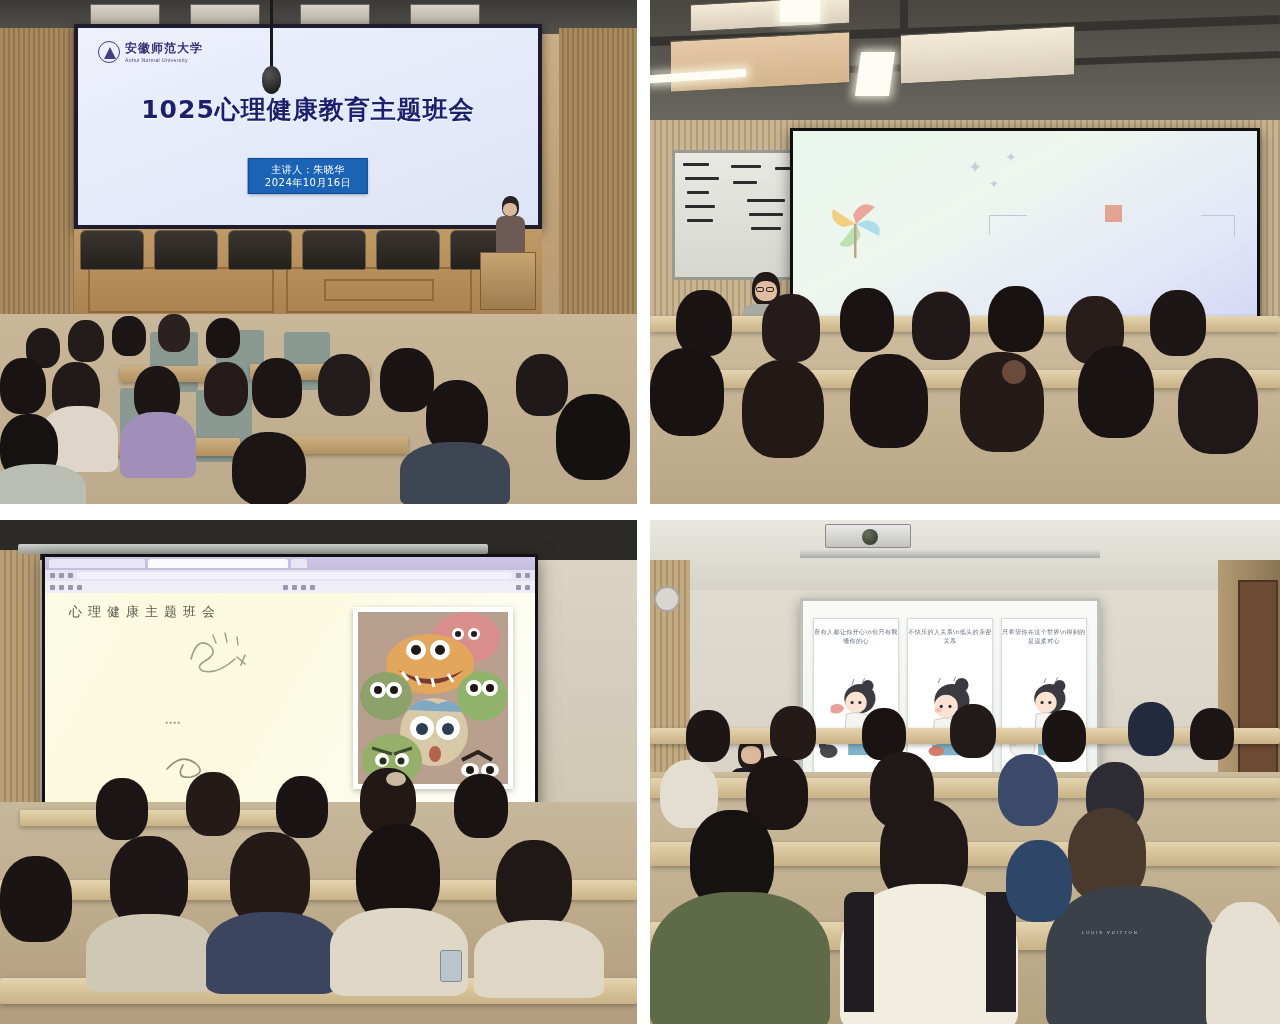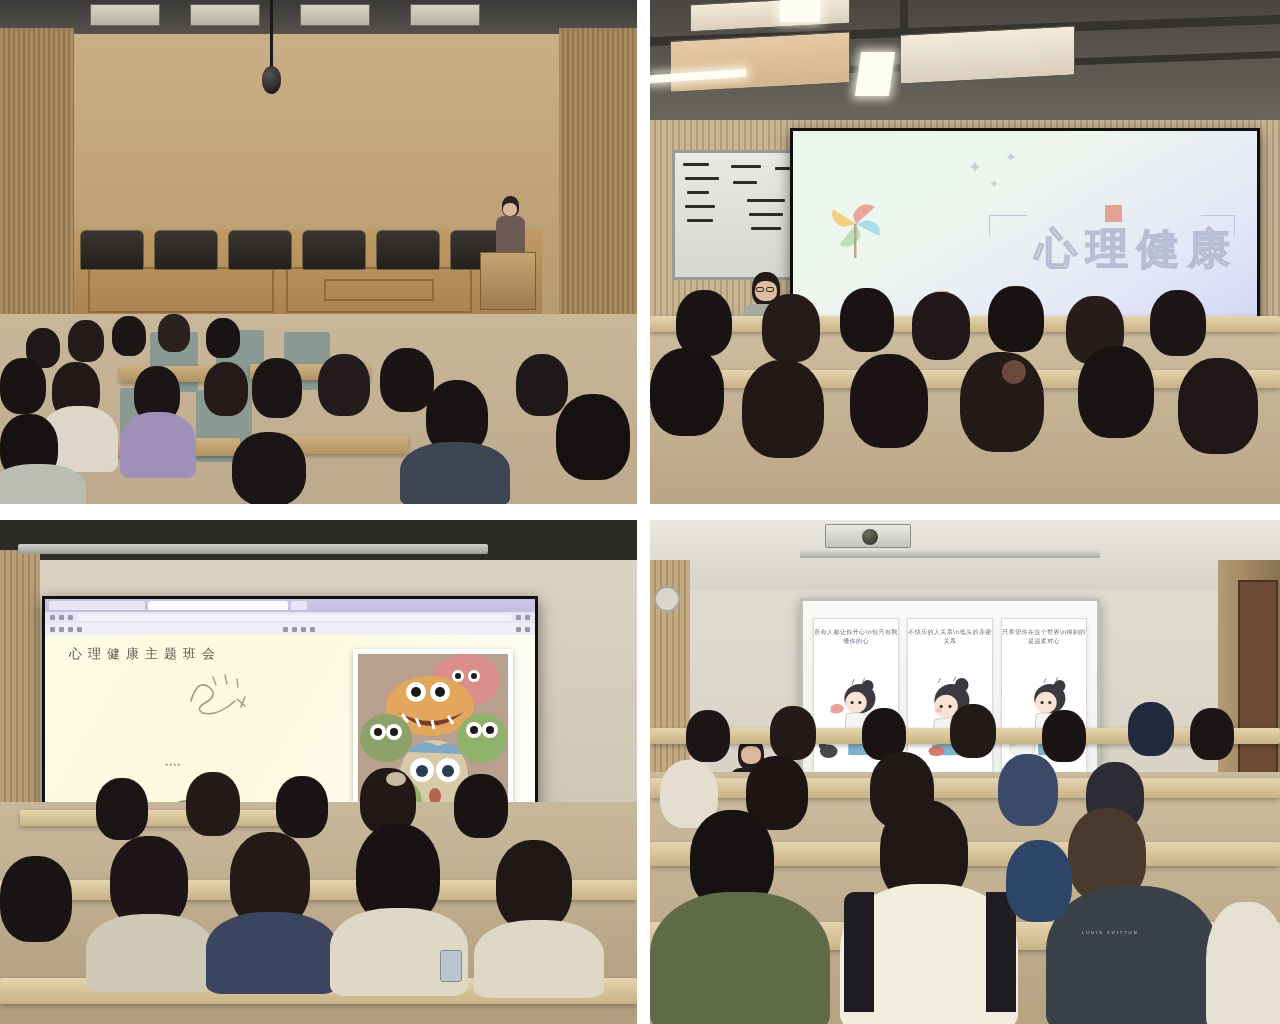--- a/index.html
+++ b/index.html
@@ -106,21 +106,21 @@
     background:linear-gradient(#ddc7a1,#c3a87e); border:1px solid #9a7f57;}
   .p2 .floor2{ left:0; bottom:0; width:100%; height:180px;
     background:linear-gradient(#cdbc9e,#b9a687);}
 
   
   .p3 .bg3{ inset:0; background:linear-gradient(#ddd6c6,#c5bba6);}
   .p3 .upwall{ left:0; top:0; width:100%; height:40px; background:#2d2b28;}
   .p3 .rail{ left:18px; top:24px; width:470px; height:10px;
     background:linear-gradient(#cdd0cc,#9a9d98); border-radius:2px;}
   .p3 .scr3{ left:42px; top:34px; width:496px; height:330px;
-    background:#111; padding:3px; box-shadow:0 5px 16px rgba(0,0,0,.5);margin-top:42px;}
+    background:#111; padding:3px; box-shadow:0 5px 16px rgba(0,0,0,.5);}
   .p3 .browser{ position:relative; width:100%; height:100%; background:#fbfbf4; overflow:hidden;}
   .p3 .bchrome{ height:13px; background:linear-gradient(#cdc6e6,#c3bde0);
      display:flex; align-items:center; gap:3px; padding:0 4px;}
   .p3 .btab{ height:9px; width:96px; background:#e8e5f4; border-radius:3px 3px 0 0;}
   .p3 .burl{ height:11px; background:#e6e3f2; display:flex; align-items:center; gap:4px; padding:0 5px;}
   .p3 .burlbox{ flex:1; height:7px; background:#f2f0fa; border-radius:4px;}
   .p3 .btools{ height:12px; background:#efedf6; display:flex; align-items:center; gap:4px; padding:0 5px;}
   .p3 .tgl{ width:5px; height:5px; background:#9a96ab; border-radius:1px;}
   .p3 .doc{ position:absolute; left:0; right:0; top:36px; bottom:14px;
      background:linear-gradient(120deg,#fcfbe4 0%,#fbfade 40%,#ffffff 100%);}
@@ -184,20 +184,36 @@
   <div class="panel p1">
     <div class="lay room"></div>
     <div class="lay ceil"></div>
     <div class="lay ceilpanel" style="left:90px"></div>
     <div class="lay ceilpanel" style="left:190px"></div>
     <div class="lay ceilpanel" style="left:300px"></div>
     <div class="lay ceilpanel" style="left:410px"></div>
     <div class="lay wallL woodslat"></div>
     <div class="lay wallR woodslat"></div>
 
+    <div class="lay screenbox">
+      <div class="slide">
+        <div class="logo">
+          <div class="mark"></div>
+          <div>
+            <div class="cn">安徽师范大学</div>
+            <div class="en">Anhui Normal University</div>
+          </div>
+        </div>
+        <div class="title">1025心理健康教育主题班会</div>
+        <div class="bluebox">
+          <div>主讲人：朱晓华</div>
+          <div>2024年10月16日</div>
+        </div>
+      </div>
+    </div>
     <div class="mic"></div>
     <div class="micbody"></div>
 
     <div class="lay stage">
       <div class="stagepanel" style="left:14px;top:38px;width:186px;height:46px;"></div>
       <div class="stagepanel" style="left:212px;top:38px;width:186px;height:46px;"></div>
       <div style="position:absolute;left:250px;top:50px;width:110px;height:22px;border:2px solid #8e6a3c;transform:skewX(0deg);"></div>
     </div>
     <div class="chairrow">
       <div class="chair"></div>
@@ -288,21 +304,20 @@
           <rect x="33" y="33" width="2.5" height="34" fill="#b7a98c"></rect>
         </svg>
         <div class="spark" style="left:175px;top:26px;font-size:17px;">✦</div>
         <div class="spark" style="left:212px;top:18px;font-size:14px;">✦</div>
         <div class="spark" style="left:196px;top:46px;font-size:12px;">✦</div>
         <div class="sq" style="left:312px;top:74px;width:17px;height:17px;"></div>
         <div class="sq" style="left:142px;top:160px;width:13px;height:13px;"></div>
         <div class="bracket" style="left:196px;top:84px;width:38px;height:20px;border-right:none;border-bottom:none;"></div>
         <div class="bracket" style="right:22px;top:84px;width:34px;height:22px;border-left:none;border-bottom:none;"></div>
         <div class="bracket" style="left:230px;bottom:10px;width:170px;height:22px;border-top:none;border-right:none;"></div>
-        <div class="big">心理健康</div>
       </div>
     </div>
 
     <div class="lay podium2">
       <div style="position:absolute;left:8px;top:18px;width:24px;height:24px;border-radius:50%;background:#4a8a46;opacity:.85;"></div>
       <div style="position:absolute;right:12px;top:26px;width:12px;height:34px;border-radius:3px;background:rgba(255,255,255,.75);"></div>
     </div>
 
     <div class="lay" style="left:92px;top:272px;width:48px;height:96px;">
       <div class="head" style="left:10px;top:0;width:28px;height:34px;background:#23191a;"></div>

